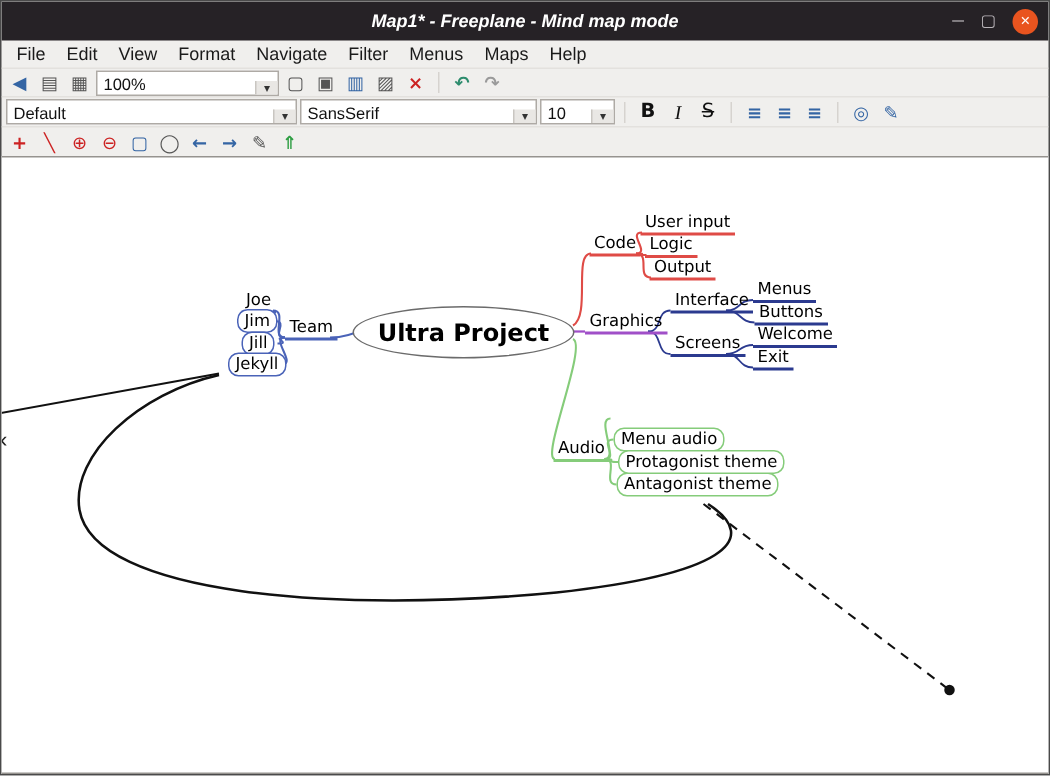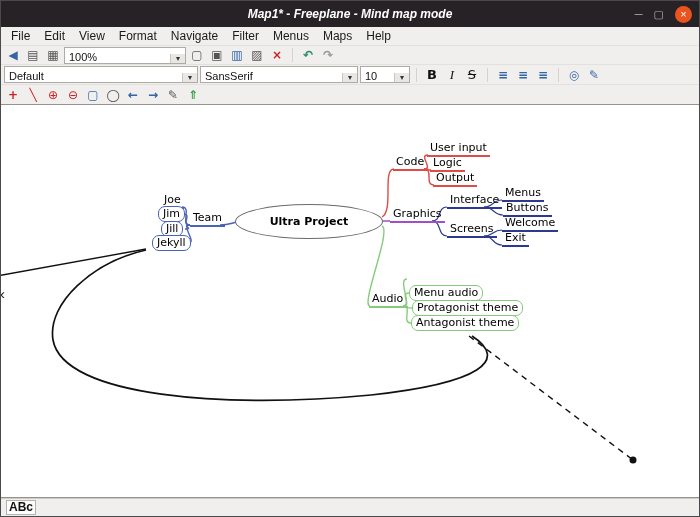--- a/index.html
+++ b/index.html
@@ -45,21 +45,21 @@
   .e-conn.thick { stroke-width:1.7; }
   .e-conn.dash  { stroke-dasharray:6 5; }
 
   .n { position:absolute; font-size:11px; line-height:13px; white-space:nowrap; color:#000;
        font-family:"DejaVu Sans",sans-serif; }
   .u { padding:0 3px 1px; border-bottom:2px solid; }
   .b { padding:0 4px 1px; border:1px solid; border-radius:7px; background:#fff; }
   .c-team { border-color:#4a63b8; } .c-code { border-color:#df4b46; }
   .c-graphics { border-color:#a04fc8; } .c-nav { border-color:#2b3a8f; } .c-audio { border-color:#85cc7a; }
   .root { position:absolute; left:234px; top:99px; width:148px; height:35px; border:1px solid #6b6b6b; border-radius:50%;
-          display:flex; align-items:center; justify-content:center; font-size:11px; font-weight:bold; color:#000;
+          display:flex; align-items:center; justify-content:center; font-size:16px; font-weight:bold; color:#000;
           background:#fff; font-family:"DejaVu Sans",sans-serif; }
   .fold { position:absolute; left:-1px; top:182px; font-size:15px; color:#222; line-height:14px; }
 
   
   .statusbar { height:18px; display:flex; align-items:center; padding-left:5px; border-top:1px solid #cfccc8; flex:0 0 auto; }
   .abc { font-size:12px; font-weight:bold; color:#111; border:1px solid #b5b2ae; background:#fdfdfd; padding:0 2px; line-height:13px; }
 </style>
 </head>
 <body>
 
@@ -204,17 +204,14 @@
     <div class="n u c-nav" style="left:501px; top:126px">Exit</div>
 
     <div class="n u c-audio" style="left:368px; top:187px">Audio</div>
     <div class="n b c-audio" style="left:408px; top:180px">Menu audio</div>
     <div class="n b c-audio" style="left:410px; top:210px">Antagonist theme</div>
     <div class="n b c-audio" style="left:411px; top:195px">Protagonist theme</div>
 
     <div class="fold">‹</div>
   </div>
 
-  <div class="statusbar">
-    <span class="abc">ABc</span>
-  </div>
 
 </div>
 
 </body></html>

